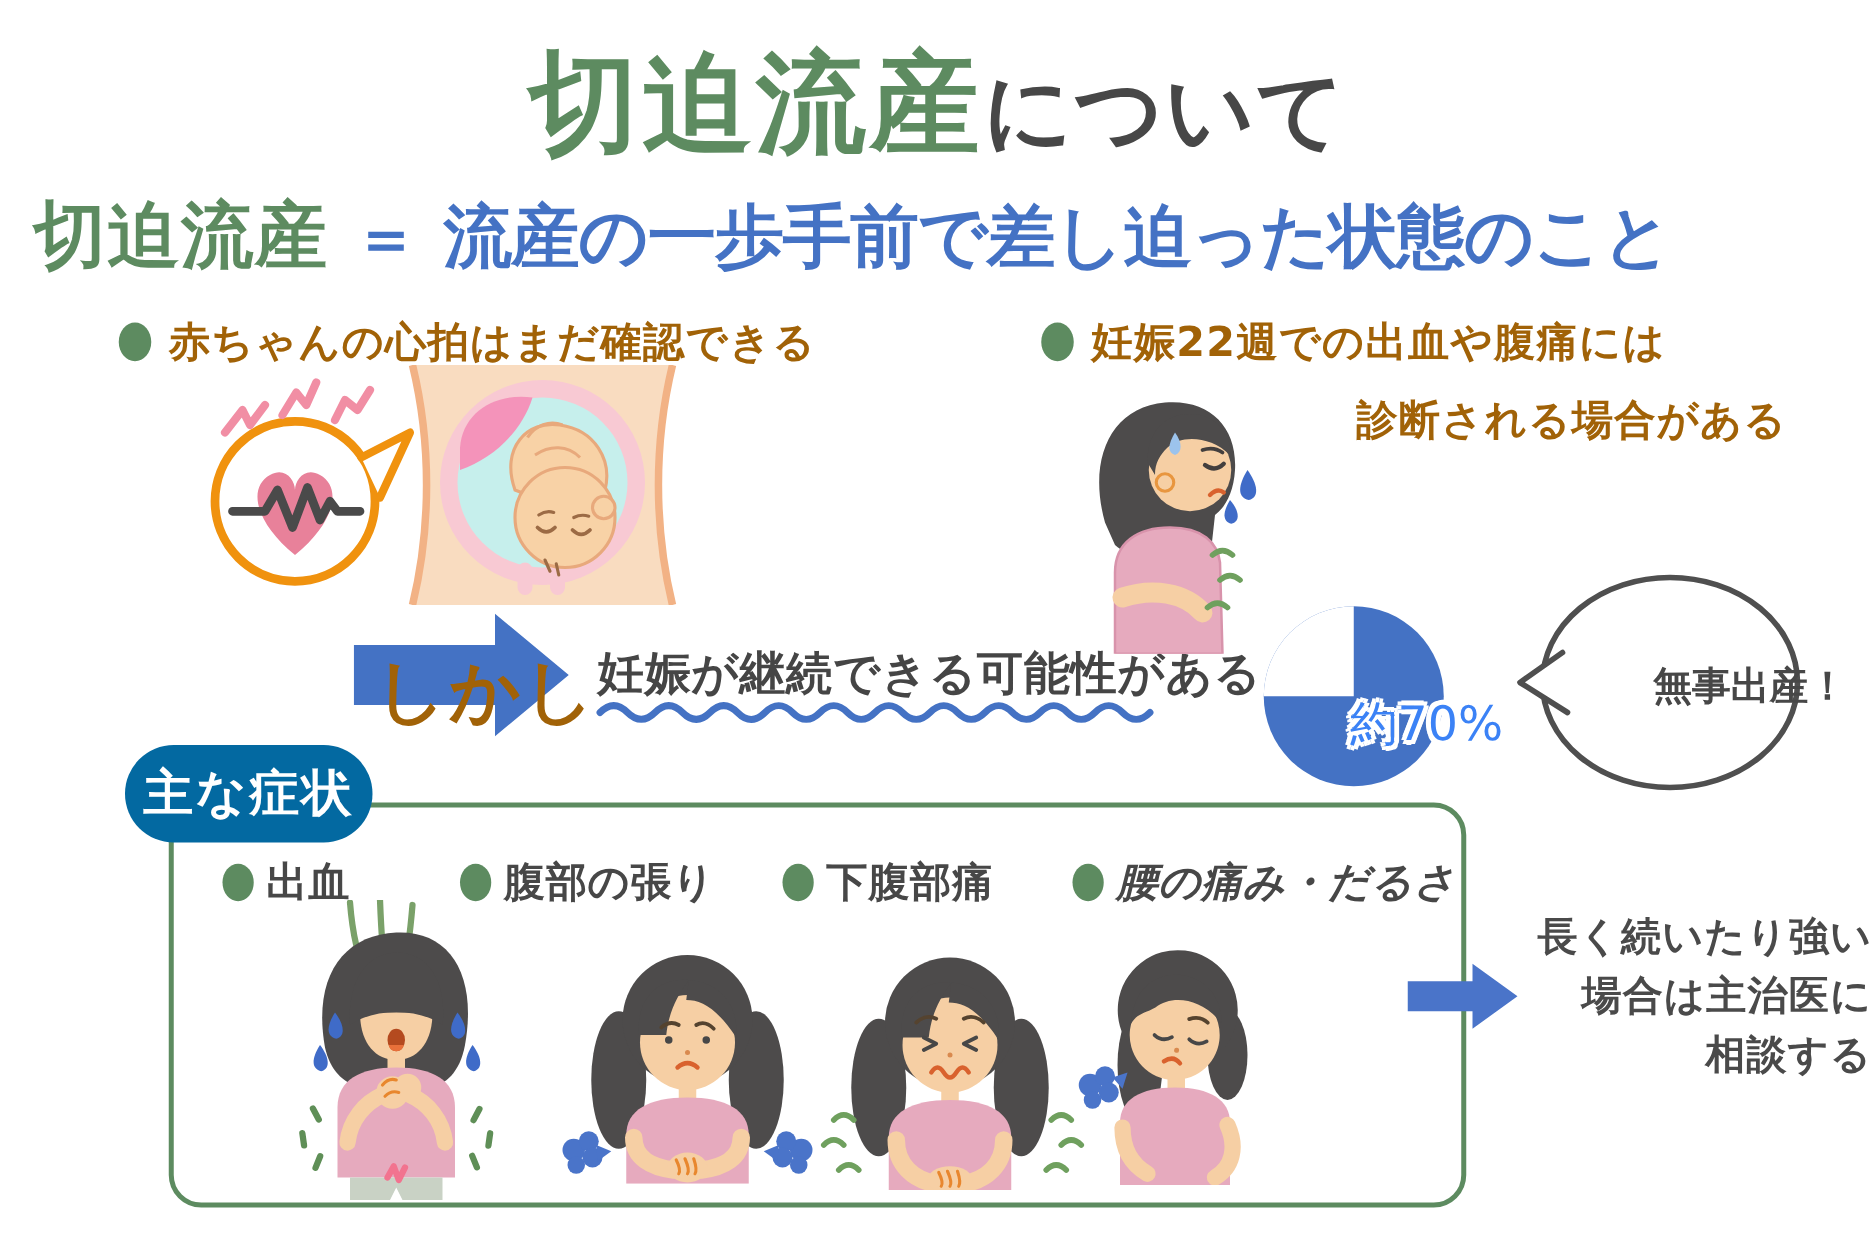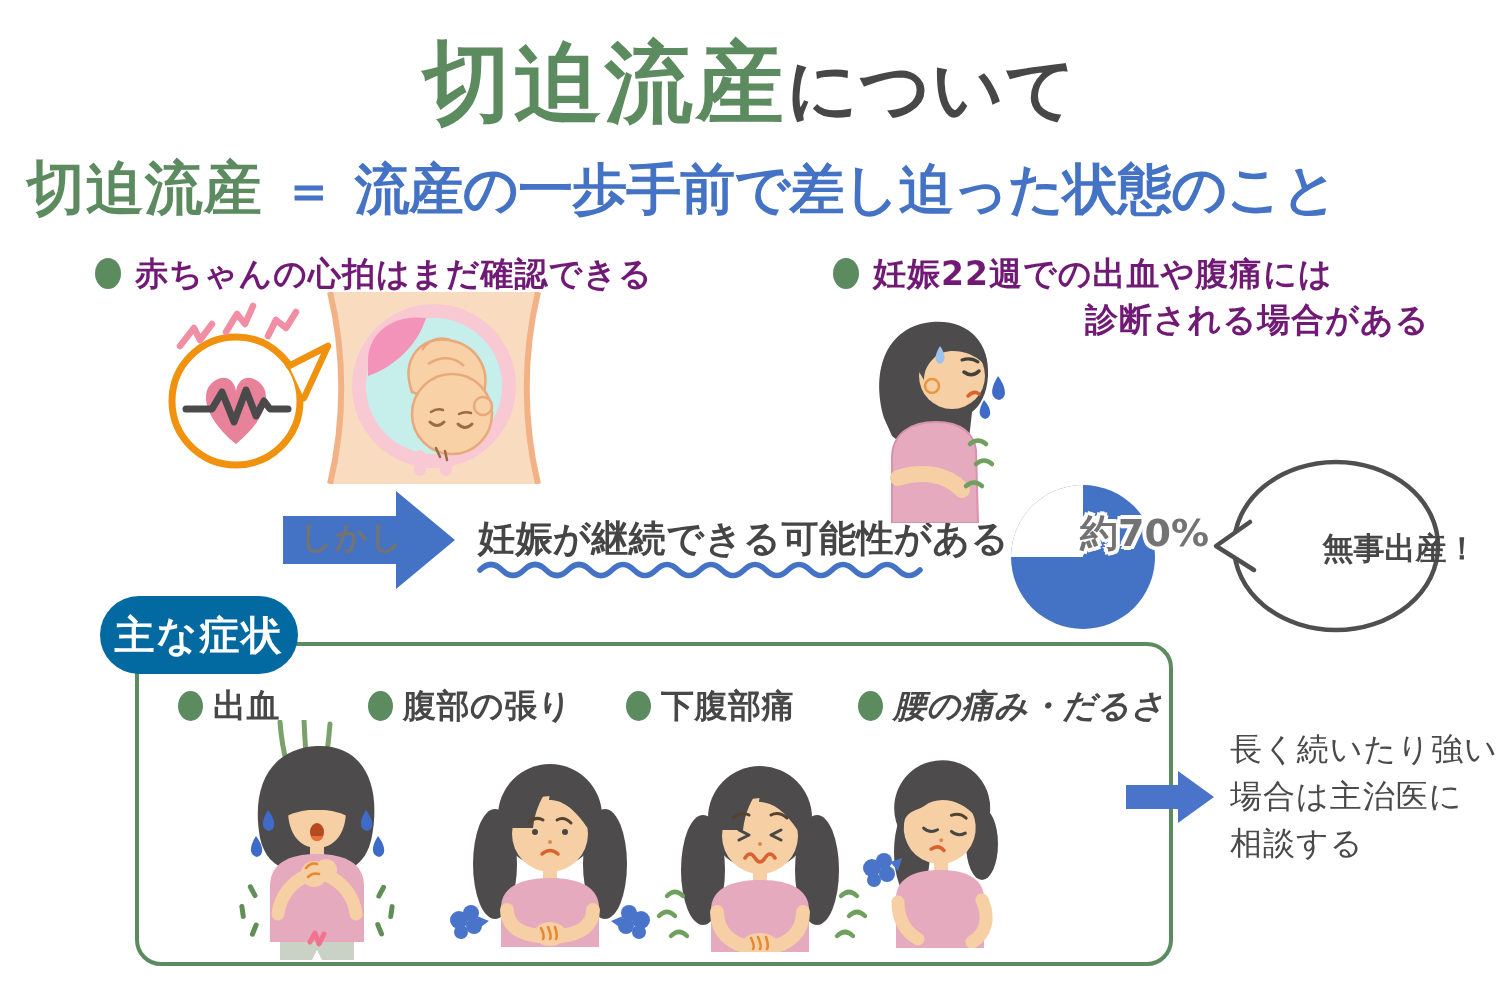--- a/index.html
+++ b/index.html
@@ -11,39 +11,39 @@
   .title-hl{font-size:88px;font-weight:bold;color:#5d8b60;letter-spacing:3px;}
   .title-sfx{font-size:70px;font-weight:bold;color:#474747;letter-spacing:1px;}
   
   .def-row{top:150px;left:0;width:1364px;text-align:center;white-space:nowrap;}
   .def-term{font-size:58px;font-weight:bold;color:#5d8b60;letter-spacing:1px;}
   .def-eq{font-size:52px;font-weight:bold;color:#4472c4;margin:0 20px;}
   .def-desc{font-size:55px;font-weight:bold;color:#4472c4;letter-spacing:-1px;}
   
   .bullet{display:inline-block;width:26px;height:31px;border-radius:50%;
           background:#5d8b60;margin-right:14px;vertical-align:-4px;}
-  .pt-text{font-size:33px;font-weight:bold;color:#701a75;letter-spacing:1px;}
+  .pt-text{font-size:33px;font-weight:bold;color:#a16207;letter-spacing:1px;margin-top:16px;}
   .sym-bullet{display:inline-block;width:25px;height:30px;border-radius:50%;
           background:#5d8b60;margin-right:10px;vertical-align:-4px;}
   
-  .however-label{left:300px;top:516px;font-size:32px;font-weight:bold;color:#737373;z-index:3;letter-spacing:2px;}
+  .however-label{left:300px;top:516px;font-size:56px;font-weight:bold;color:#a16207;z-index:3;letter-spacing:2px;}
   .statement{left:478px;top:514px;font-size:37px;font-weight:bold;color:#454545;letter-spacing:0.5px;}
-  .pie-label{left:1080px;top:508px;font-size:38px;font-weight:bold;color:#737373;z-index:5;
+  .pie-label{left:1080px;top:554px;font-size:38px;font-weight:normal;color:#3b82f6;z-index:5;
     text-shadow:-3px -3px 0 #fff,3px -3px 0 #fff,-3px 3px 0 #fff,3px 3px 0 #fff,
                 -4px 0 0 #fff,4px 0 0 #fff,0 -4px 0 #fff,0 4px 0 #fff;}
   .bubble-text{left:1315px;top:528px;width:170px;text-align:center;font-size:31px;
     font-weight:bold;color:#474747;z-index:4;}
   
   .pill{left:100px;top:596px;width:198px;height:78px;background:#0369a1;border-radius:39px;
         text-align:center;line-height:78px;font-size:40px;font-weight:bold;color:#ffffff;
         z-index:4;letter-spacing:2px;}
   .sym-box{left:135px;top:642px;width:1030px;height:316px;border:4.5px solid #5d8b60;
         border-radius:26px;background:#ffffff;z-index:1;}
   .sym-item{z-index:3;font-size:33px;font-weight:bold;color:#474747;white-space:nowrap;letter-spacing:0.5px;}
-  .advice{left:1230px;top:726px;font-size:32px;font-weight:normal;color:#4a4a4a;line-height:47px;letter-spacing:1px;}
+  .advice{left:1230px;top:726px;font-size:32px;font-weight:bold;color:#4a4a4a;line-height:47px;letter-spacing:1px;text-align:right;}
   .illo{z-index:2;}
   svg{display:block;}
 </style>
 </head>
 <body>
 
 <div id="page">
 
   <div class="abs title-row">
     <span class="title-hl">切迫流産</span><span class="title-sfx">について</span>

